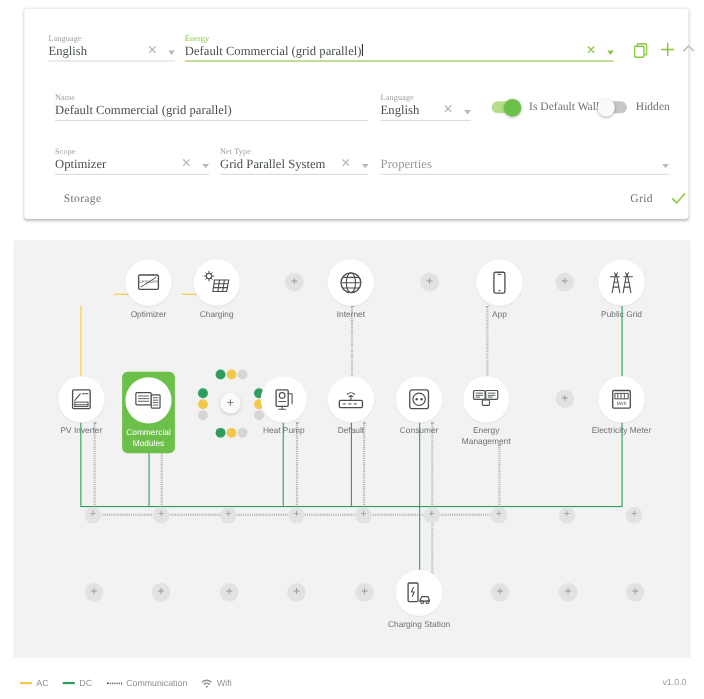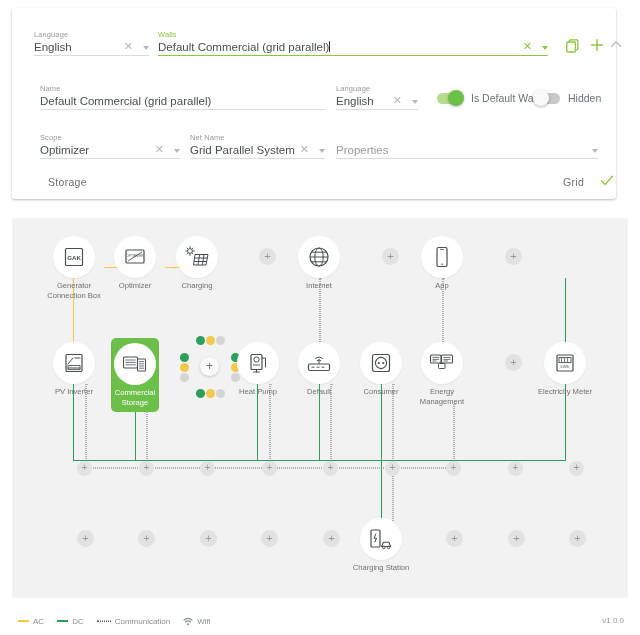--- a/index.html
+++ b/index.html
@@ -5,24 +5,25 @@
 <style>
   html,body{margin:0;padding:0;background:#ffffff;}
   body{
     width:640px;height:635px;position:relative;overflow:hidden;
     font-family:"Liberation Sans","DejaVu Sans",sans-serif;
     color:#555b5e;
     -webkit-font-smoothing:antialiased;
   }
   
   .card{
-    position:absolute;left:12px;top:8px;width:604px;height:191px;
+    position:absolute;left:22px;top:8px;width:604px;height:191px;
     background:#fff;border-radius:3px;
     box-shadow:0 1px 3px rgba(0,0,0,.16),0 1px 2px rgba(0,0,0,.12);
     box-sizing:border-box;
+    font-family:Liberation Serif, serif;
   }
   .fld{position:absolute;}
   .fld .lbl{
     font-size:7.5px;line-height:9px;color:#9b9b9b;letter-spacing:.1px;
     white-space:nowrap;
   }
   .fld .lbl.accent{color:#8dc63f;}
   .fld .val{
     font-size:11.5px;line-height:15px;color:#4a4f52;white-space:nowrap;
     padding-top:1px;
@@ -135,21 +136,21 @@
 
   <div class="fld" style="left:22px;top:22px;width:115px;height:26px;">
     <div class="lbl">Language</div>
     <div class="val">English</div>
     <div class="ctl x" style="right:16px;">✕</div>
     <div class="tri" style="right:0px;"></div>
     <div class="underline"></div>
   </div>
 
   <div class="fld" style="left:146px;top:22px;width:390px;height:26px;">
-    <div class="lbl accent">Walls</div>
+    <div class="lbl accent">Energy</div>
     <div class="val"><span>Default Commercial (grid parallel)</span><span class="caret"></span></div>
     <div class="ctl x accent" style="right:16px;">✕</div>
     <div class="tri accent" style="right:0px;"></div>
     <div class="underline accent"></div>
   </div>
 
   <div class="tbicon" style="left:554px;top:31px;">
     <svg width="13" height="14" viewBox="0 0 13 14">
       <rect x="3.2" y="0.8" width="8.6" height="10" rx="1" fill="none" stroke="#8dc63f" stroke-width="1.3"></rect>
       <rect x="0.8" y="3" width="8.6" height="10" rx="1" fill="#fff" stroke="#8dc63f" stroke-width="1.3"></rect>
@@ -195,21 +196,21 @@
 
   <div class="fld" style="left:28px;top:125px;width:140px;height:26px;">
     <div class="lbl">Scope</div>
     <div class="val">Optimizer</div>
     <div class="ctl x" style="right:16px;">✕</div>
     <div class="tri" style="right:0px;"></div>
     <div class="underline"></div>
   </div>
 
   <div class="fld" style="left:178px;top:125px;width:135px;height:26px;">
-    <div class="lbl">Net Name</div>
+    <div class="lbl">Net Type</div>
     <div class="val">Grid Parallel System</div>
     <div class="ctl x" style="right:16px;">✕</div>
     <div class="tri" style="right:0px;"></div>
     <div class="underline"></div>
   </div>
 
   <div class="fld" style="left:324px;top:125px;width:262px;height:26px;">
     <div class="val" style="color:#9b9b9b;padding-top:10px;">Properties</div>
     <div class="tri" style="right:0px;"></div>
     <div class="underline"></div>
@@ -252,29 +253,20 @@
   <div class="ln v comm dotted" style="left:380px;top:166px;height:83px;"></div>
   <div class="ln v comm dotted" style="left:441px;top:186px;height:63px;"></div>
 
   <div class="ln h ac" style="left:61px;top:242px;width:493px;"></div>
 
   <div class="ln h comm dotted" style="left:73px;top:249px;width:369px;"></div>
 
   <div class="ln v ac" style="left:369px;top:242px;height:71px;"></div>
   <div class="ln v comm dotted" style="left:380px;top:249px;height:64px;"></div>
 
-  <div class="node" style="left:31px;top:18px;">
-    <div class="puck">
-      <svg width="24" height="24" viewBox="0 0 24 24">
-        <rect x="3.5" y="3.5" width="17" height="17" rx="1" fill="none" stroke="#4a4f52" stroke-width="1.2"></rect>
-        <text x="12" y="14.6" font-family="Liberation Sans, sans-serif" font-size="6.2" font-weight="bold" fill="#4a4f52" text-anchor="middle">GAK</text>
-      </svg>
-    </div>
-    <div class="nlbl">Generator Connection Box</div>
-  </div>
 
   <div class="node" style="left:92px;top:18px;">
     <div class="puck">
       <svg width="24" height="24" viewBox="0 0 24 24">
         <rect x="3" y="5" width="18" height="13" rx="1" fill="none" stroke="#4a4f52" stroke-width="1.2"></rect>
         <text x="12" y="12.3" font-family="Liberation Sans, sans-serif" font-size="3.2" fill="#4a4f52" text-anchor="middle">OPTIMIZER</text>
         <path d="M5 16 L19 7" stroke="#4a4f52" stroke-width="0.9"></path>
       </svg>
     </div>
     <div class="nlbl">Optimizer</div>
@@ -303,33 +295,47 @@
         <circle cx="12" cy="12" r="9" fill="none" stroke="#4a4f52" stroke-width="1.2"></circle>
         <ellipse cx="12" cy="12" rx="4.2" ry="9" fill="none" stroke="#4a4f52" stroke-width="1"></ellipse>
         <path d="M3 12h18M4.4 7.2h15.2M4.4 16.8h15.2" stroke="#4a4f52" stroke-width="1"></path>
       </svg>
     </div>
     <div class="nlbl">Internet</div>
   </div>
 
   <div class="plus" style="left:370px;top:30px;">+</div>
 
-  <div class="node" style="left:399px;top:18px;">
+  <div class="node" style="left:411px;top:18px;">
     <div class="puck">
       <svg width="24" height="24" viewBox="0 0 24 24">
         <rect x="7" y="2.5" width="10" height="19" rx="1.6" fill="none" stroke="#4a4f52" stroke-width="1.2"></rect>
         <path d="M10.6 4.4h2.8" stroke="#4a4f52" stroke-width="0.9" stroke-linecap="round"></path>
         <circle cx="12" cy="19.2" r="0.8" fill="#4a4f52"></circle>
       </svg>
     </div>
     <div class="nlbl">App</div>
   </div>
 
   <div class="plus" style="left:493px;top:30px;">+</div>
 
+  <div class="node" style="left:522px;top:18px;">
+    <div class="puck">
+      <svg width="26" height="24" viewBox="0 0 26 24">
+        <g stroke="#4a4f52" stroke-width="1" fill="none" stroke-linecap="round">
+          <path d="M4.5 21 L7.5 5 M11.5 21 L8.5 5 M14.5 21 L17.5 5 M21.5 21 L18.5 5"></path>
+          <path d="M5.5 16 H10.6 M15.4 16 H20.5 M6.3 11.6 H9.8 M16.2 11.6 H19.7"></path>
+          <path d="M7.5 5 H8.5 M17.5 5 H18.5"></path>
+          <path d="M3 6.6 H11 M15 6.6 H23"></path>
+          <path d="M6.6 3 L8 5 L9.4 3 M16.6 3 L18 5 L19.4 3"></path>
+        </g>
+      </svg>
+    </div>
+    <div class="nlbl">Public Grid</div>
+  </div>
 
   <div class="node" style="left:31px;top:124px;">
     <div class="puck">
       <svg width="24" height="24" viewBox="0 0 24 24">
         <rect x="4" y="3.5" width="16" height="17" rx="1" fill="none" stroke="#4a4f52" stroke-width="1.2"></rect>
         <path d="M6 13 L11 7 M13 7 L18 7 M6 17 L18 17" stroke="#4a4f52" stroke-width="1" stroke-linecap="round"></path>
         <rect x="6" y="14.6" width="12" height="4" fill="none" stroke="#4a4f52" stroke-width="0.9"></rect>
       </svg>
     </div>
     <div class="nlbl">PV Inverter</div>
@@ -337,21 +343,21 @@
 
   <div class="node sel" style="left:99px;top:120px;">
     <div class="puck">
       <svg width="26" height="22" viewBox="0 0 26 22">
         <rect x="1.5" y="4" width="14" height="11" rx="1" fill="#fff" stroke="#4a4f52" stroke-width="1.1"></rect>
         <path d="M3.4 7 H13.6 M3.4 9.4 H13.6 M3.4 11.8 H13.6" stroke="#4a4f52" stroke-width="0.8"></path>
         <rect x="15.5" y="6" width="8" height="12" rx="0.8" fill="#fff" stroke="#4a4f52" stroke-width="1.1"></rect>
         <path d="M17 8.6 H22 M17 10.8 H22 M17 13 H22 M17 15.2 H22" stroke="#4a4f52" stroke-width="0.8"></path>
       </svg>
     </div>
-    <div class="nlbl">Commercial Storage</div>
+    <div class="nlbl">Commercial Modules</div>
   </div>
 
   <div class="radial" style="left:167px;top:118px;width:62px;height:62px;">
     <div class="dot g" style="left:17px;top:0px;"></div>
     <div class="dot y" style="left:27px;top:0px;"></div>
     <div class="dot s" style="left:37px;top:0px;"></div>
 
     <div class="dot g" style="left:1px;top:17px;"></div>
     <div class="dot y" style="left:1px;top:27px;"></div>
     <div class="dot s" style="left:1px;top:37px;"></div>

